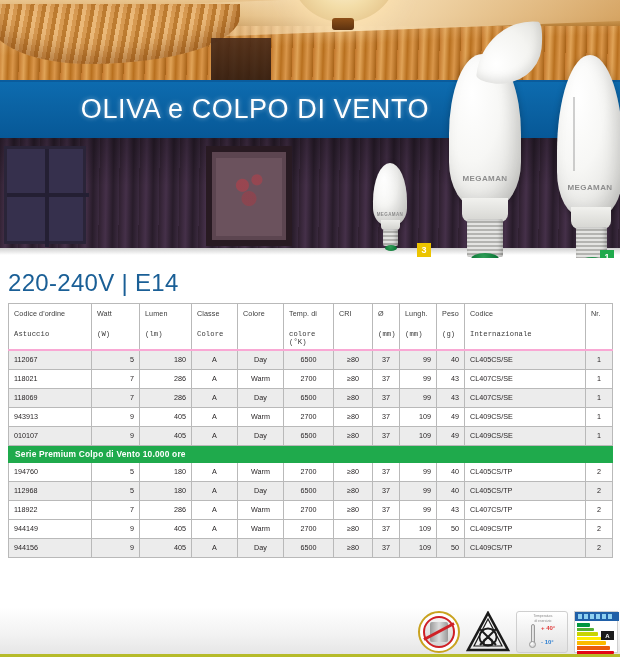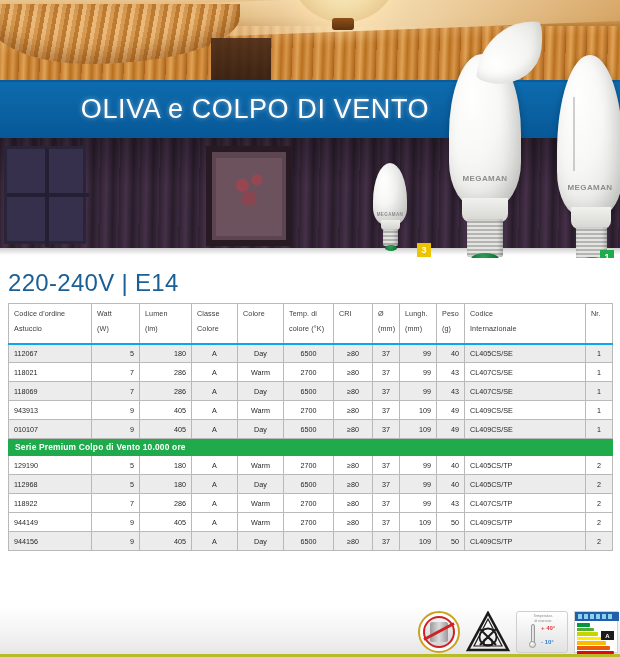--- a/index.html
+++ b/index.html
@@ -229,26 +229,26 @@
     padding: 3px 5px;
     vertical-align: middle;
   }
   table.spec thead th {
     background:#ffffff;
     text-align:left;
     font-weight: normal;
     height: 40px;
     vertical-align: top;
     padding-top: 5px;
-    border-bottom: 2px solid #0ea5e9;
+    border-bottom: 2px solid #f9a8d4;
     border-top: 1px solid #b9b9b9;
     color:#3a3a3a;
     letter-spacing:.1px;
   }
-  table.spec thead th .l2 { display:block; margin-top:6px; }
+  table.spec thead th .l2 { display:block; margin-top:12px;font-family:Liberation Mono, monospace; }
 
   tr.section td {
     background:#1faa4c;
     color:#ffffff;
     font-weight:bold;
     font-size:8.4px;
     letter-spacing:.2px;
     padding:3px 6px;
     border-color:#1faa4c;
     height:14px;
@@ -543,21 +543,21 @@
           <td class="ctr">37</td>
           <td class="num">109</td>
           <td class="num">49</td>
           <td class="lft">CL409CS/SE</td>
           <td class="ctr">1</td>
         </tr>
         <tr class="section">
           <td colspan="12">Serie Premium Colpo di Vento 10.000 ore</td>
         </tr>
         <tr class="data">
-          <td class="lft">129190</td>
+          <td class="lft">194760</td>
           <td class="num">5</td>
           <td class="num">180</td>
           <td class="ctr">A</td>
           <td class="ctr">Warm</td>
           <td class="ctr">2700</td>
           <td class="ctr">≥80</td>
           <td class="ctr">37</td>
           <td class="num">99</td>
           <td class="num">40</td>
           <td class="lft">CL405CS/TP</td>

